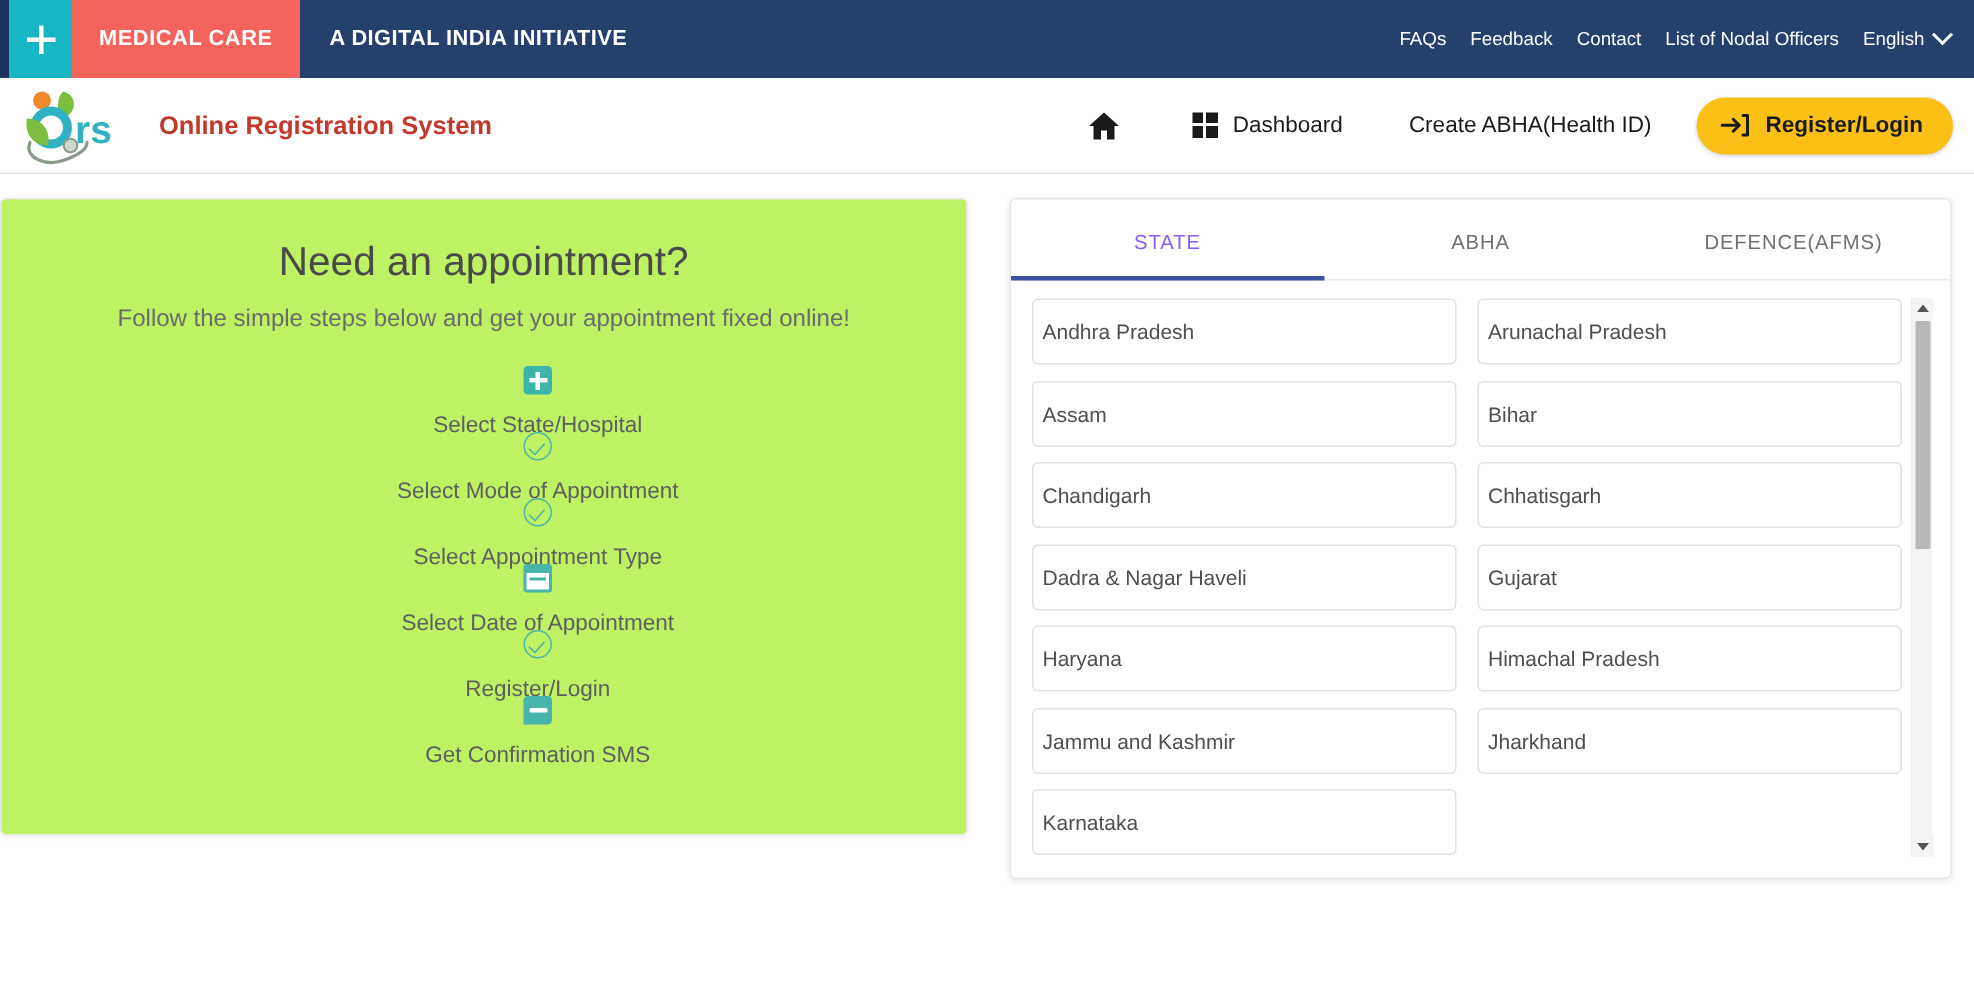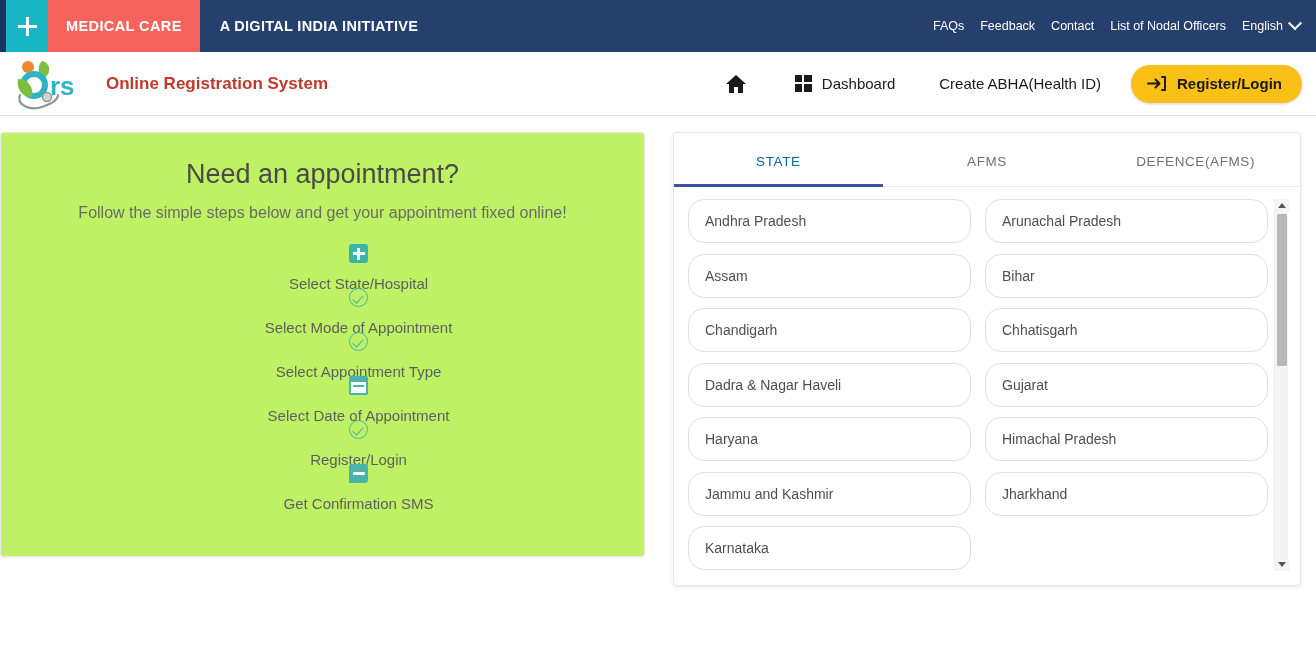--- a/index.html
+++ b/index.html
@@ -287,44 +287,44 @@
     text-align: center;
     font-size: 13.5px;
     color: #707070;
     letter-spacing: 0.6px;
     padding: 21px 0 15px 0;
     cursor: pointer;
     border-bottom: 3px solid transparent;
     margin-bottom: -1px;
   }
   .tab.active {
-    color: #0369a1;
+    color: #8b5cf6;
     border-bottom-color: #3f51a3;
   }
   .state-area {
     position: relative;
     display: flex;
     padding: 12px 12px 0 14px;
   }
   .state-cols {
     flex: 1 1 auto;
     display: grid;
     grid-template-columns: 1fr 1fr;
     column-gap: 14px;
     row-gap: 10px;
     max-height: 372px;
     overflow: hidden;
   }
   .state-item {
     border: 1px solid #e0e0e0;
-    border-radius: 16px;
+    border-radius: 4px;
     height: 44px;
     display: flex;
     align-items: center;
-    padding-left: 16px;
+    padding-left: 6px;
     font-size: 14px;
     color: #4f4f4f;
     background: #ffffff;
     cursor: pointer;
   }
 
   
   .scrollbar {
     width: 14px;
     flex: 0 0 14px;
@@ -484,21 +484,21 @@
         <span class="step-label">Get Confirmation SMS</span>
       </div>
 
     </div>
   </div>
 
   <div class="right-card">
 
     <div class="tabs">
       <div class="tab active">STATE</div>
-      <div class="tab">AFMS</div>
+      <div class="tab">ABHA</div>
       <div class="tab">DEFENCE(AFMS)</div>
     </div>
 
     <div class="state-area">
 
       <div class="state-cols">
         <div class="state-item">Andhra Pradesh</div>
         <div class="state-item">Arunachal Pradesh</div>
         <div class="state-item">Assam</div>
         <div class="state-item">Bihar</div>

